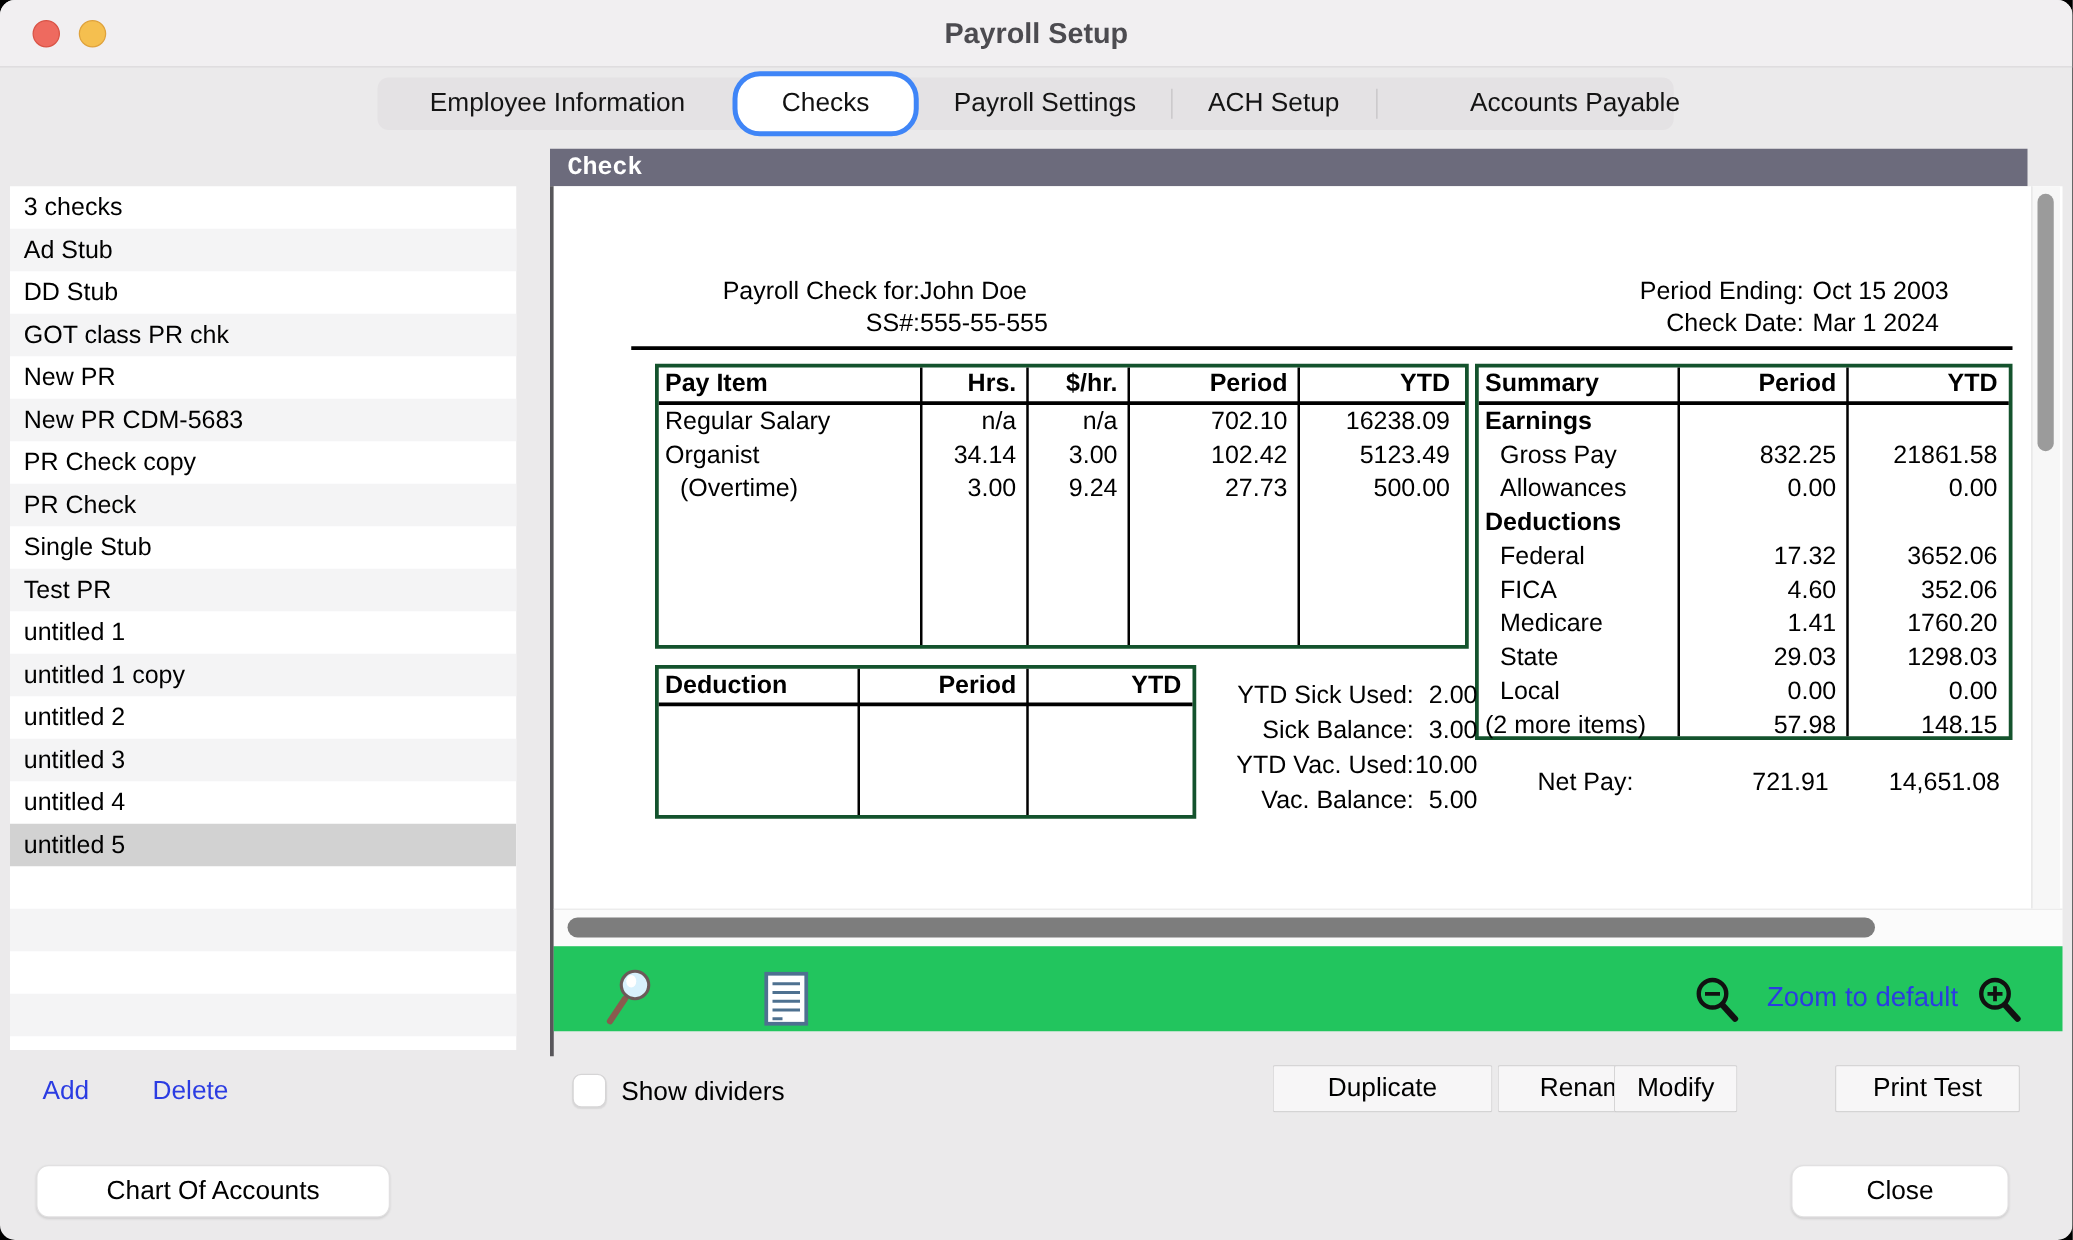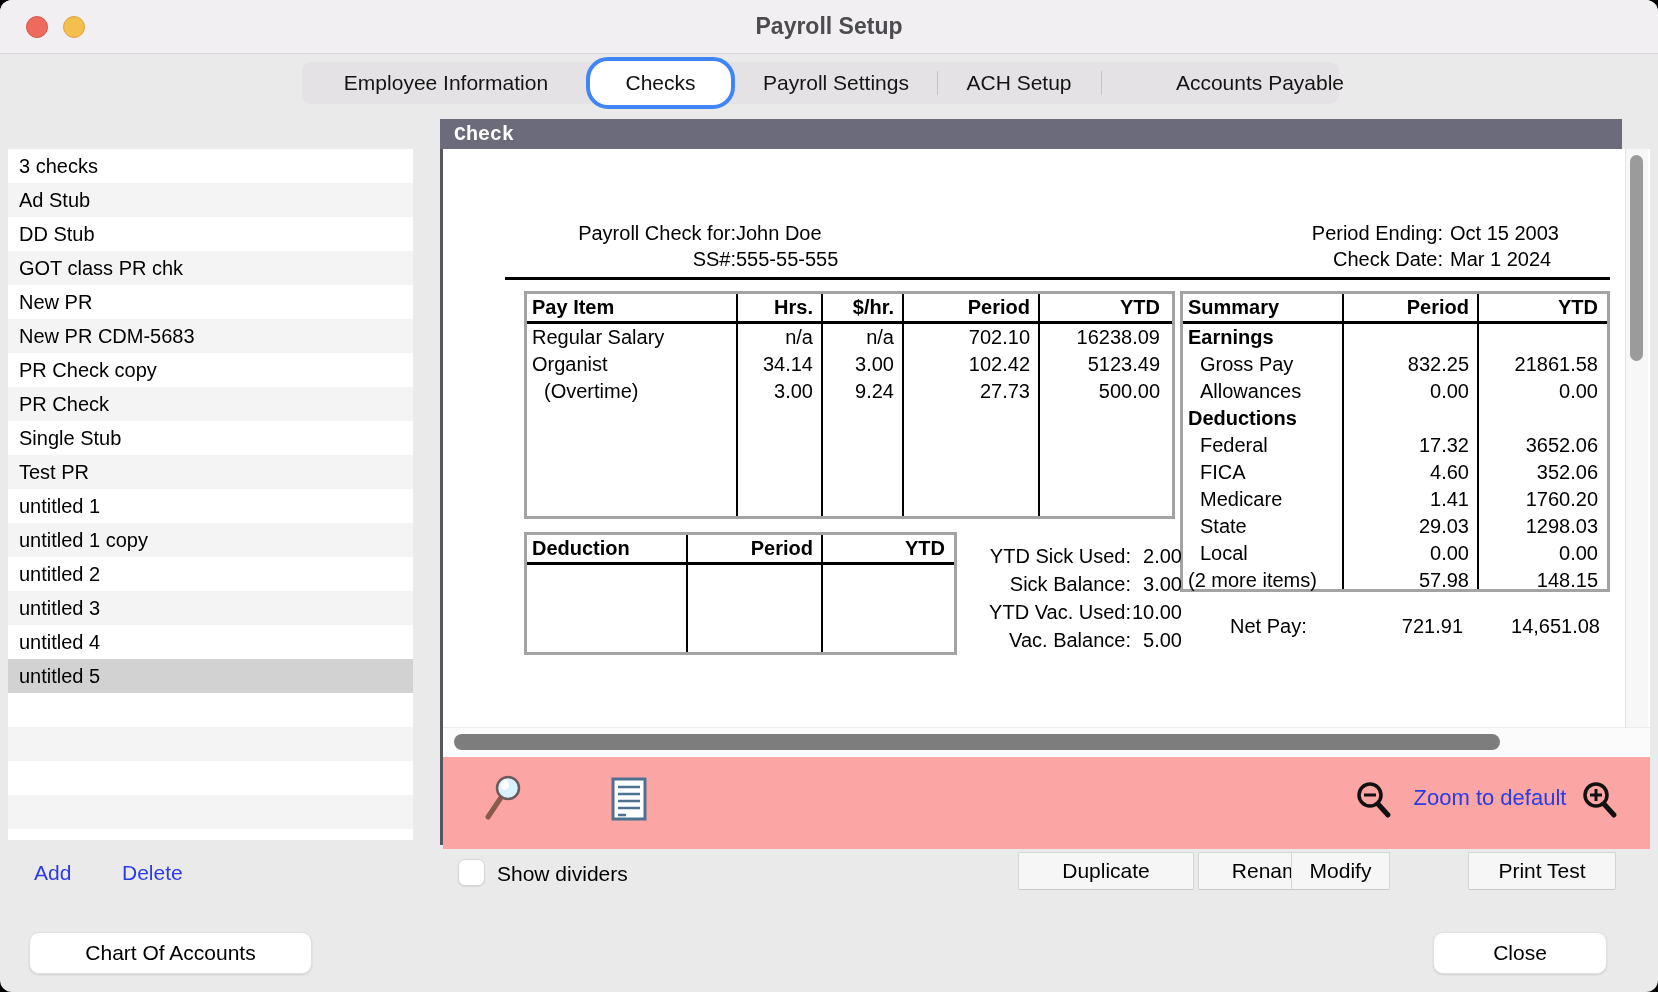--- a/index.html
+++ b/index.html
@@ -29,21 +29,21 @@
   .frow:nth-child(even){background:#f4f4f5;}
   .frow.selected{background:#d2d2d2;}
 
   
   .check-border{position:absolute;left:440px;top:149px;width:3px;height:696px;background:#57565a;}
   .preview{position:absolute;left:443px;top:149px;width:1207px;height:578px;background:#fff;font-size:20px;color:#000;}
   .pv-line{position:absolute;height:24px;display:flex;}
   .lbl-col{text-align:right;}
   .rule{position:absolute;left:62px;top:128px;width:1105px;height:3px;background:#000;}
 
-  .ptable{position:absolute;border:3px solid #a3a3a3;box-sizing:border-box;background:#fff;}
+  .ptable{position:absolute;border:3px solid #14532d;box-sizing:border-box;background:#fff;}
   .vsep{position:absolute;top:0;bottom:0;width:2px;background:#000;}
   .trow{display:flex;align-items:center;height:27px;font-size:20px;}
   .thead{font-weight:bold;border-bottom:3px solid #000;box-sizing:content-box;}
   .num{text-align:right;padding-right:8px;box-sizing:border-box;}
   .pt-c0{width:209px;padding-left:5px;box-sizing:border-box;}
   .pt-c1{width:85px;}.pt-c2{width:81px;}.pt-c3{width:136px;}.pt-c4{width:130px;}
   .st-c0{width:159px;padding-left:5px;box-sizing:border-box;}
   .st-c1{width:135px;}.st-c2{width:129px;}
   .dt-c0{width:159px;padding-left:5px;box-sizing:border-box;}
   .dt-c1{width:135px;}.dt-c2{width:132px;}
@@ -59,21 +59,21 @@
   .np-period{position:absolute;left:907px;width:113px;text-align:right;}
   .np-ytd{position:absolute;left:1020px;width:137px;text-align:right;}
 
   
   .vscroll{position:absolute;right:2px;top:0;width:22px;height:578px;background:#f7f7f7;border-left:1px solid #e3e3e3;}
   .vthumb{position:absolute;left:4px;top:6px;width:13px;height:206px;background:#9b9b9b;border-radius:7px;}
   .hscroll{position:absolute;left:443px;top:727px;width:1207px;height:30px;background:#fbfbfb;border-top:1px solid #ececec;box-sizing:border-box;}
   .hthumb{position:absolute;left:11px;top:6px;width:1046px;height:16px;background:#7d7d7d;border-radius:8px;}
 
   
-  .pv-toolbar{position:absolute;left:443px;top:757px;width:1207px;height:92px;background:#fca5a5;text-decoration:underline;}
+  .pv-toolbar{position:absolute;left:443px;top:757px;width:1207px;height:68px;background:#22c55e;text-decoration:underline;}
   .tool-ic{position:absolute;cursor:default;}
   .zoomrow-label{position:absolute;left:964px;top:28px;width:166px;text-align:center;font-size:22px;color:#2b3ce2;}
 
   
   .link{position:absolute;top:861px;font-size:21px;color:#2b3ce2;cursor:default;}
   .checkbox{position:absolute;left:458px;top:859px;width:27px;height:27px;background:#fff;border:1px solid #d6d5d6;border-radius:7px;box-sizing:border-box;box-shadow:0 1px 1px rgba(0,0,0,0.08);}
   .cb-label{position:absolute;left:497px;top:862px;font-size:21px;color:#000;}
   .bezel-btn{position:absolute;top:852px;height:38px;background:#f7f6f7;border:1px solid #d6d5d6;border-bottom-color:#c9c8c9;border-radius:2px;box-sizing:border-box;display:flex;align-items:center;justify-content:center;font-size:21px;color:#000;cursor:default;}
 
   

